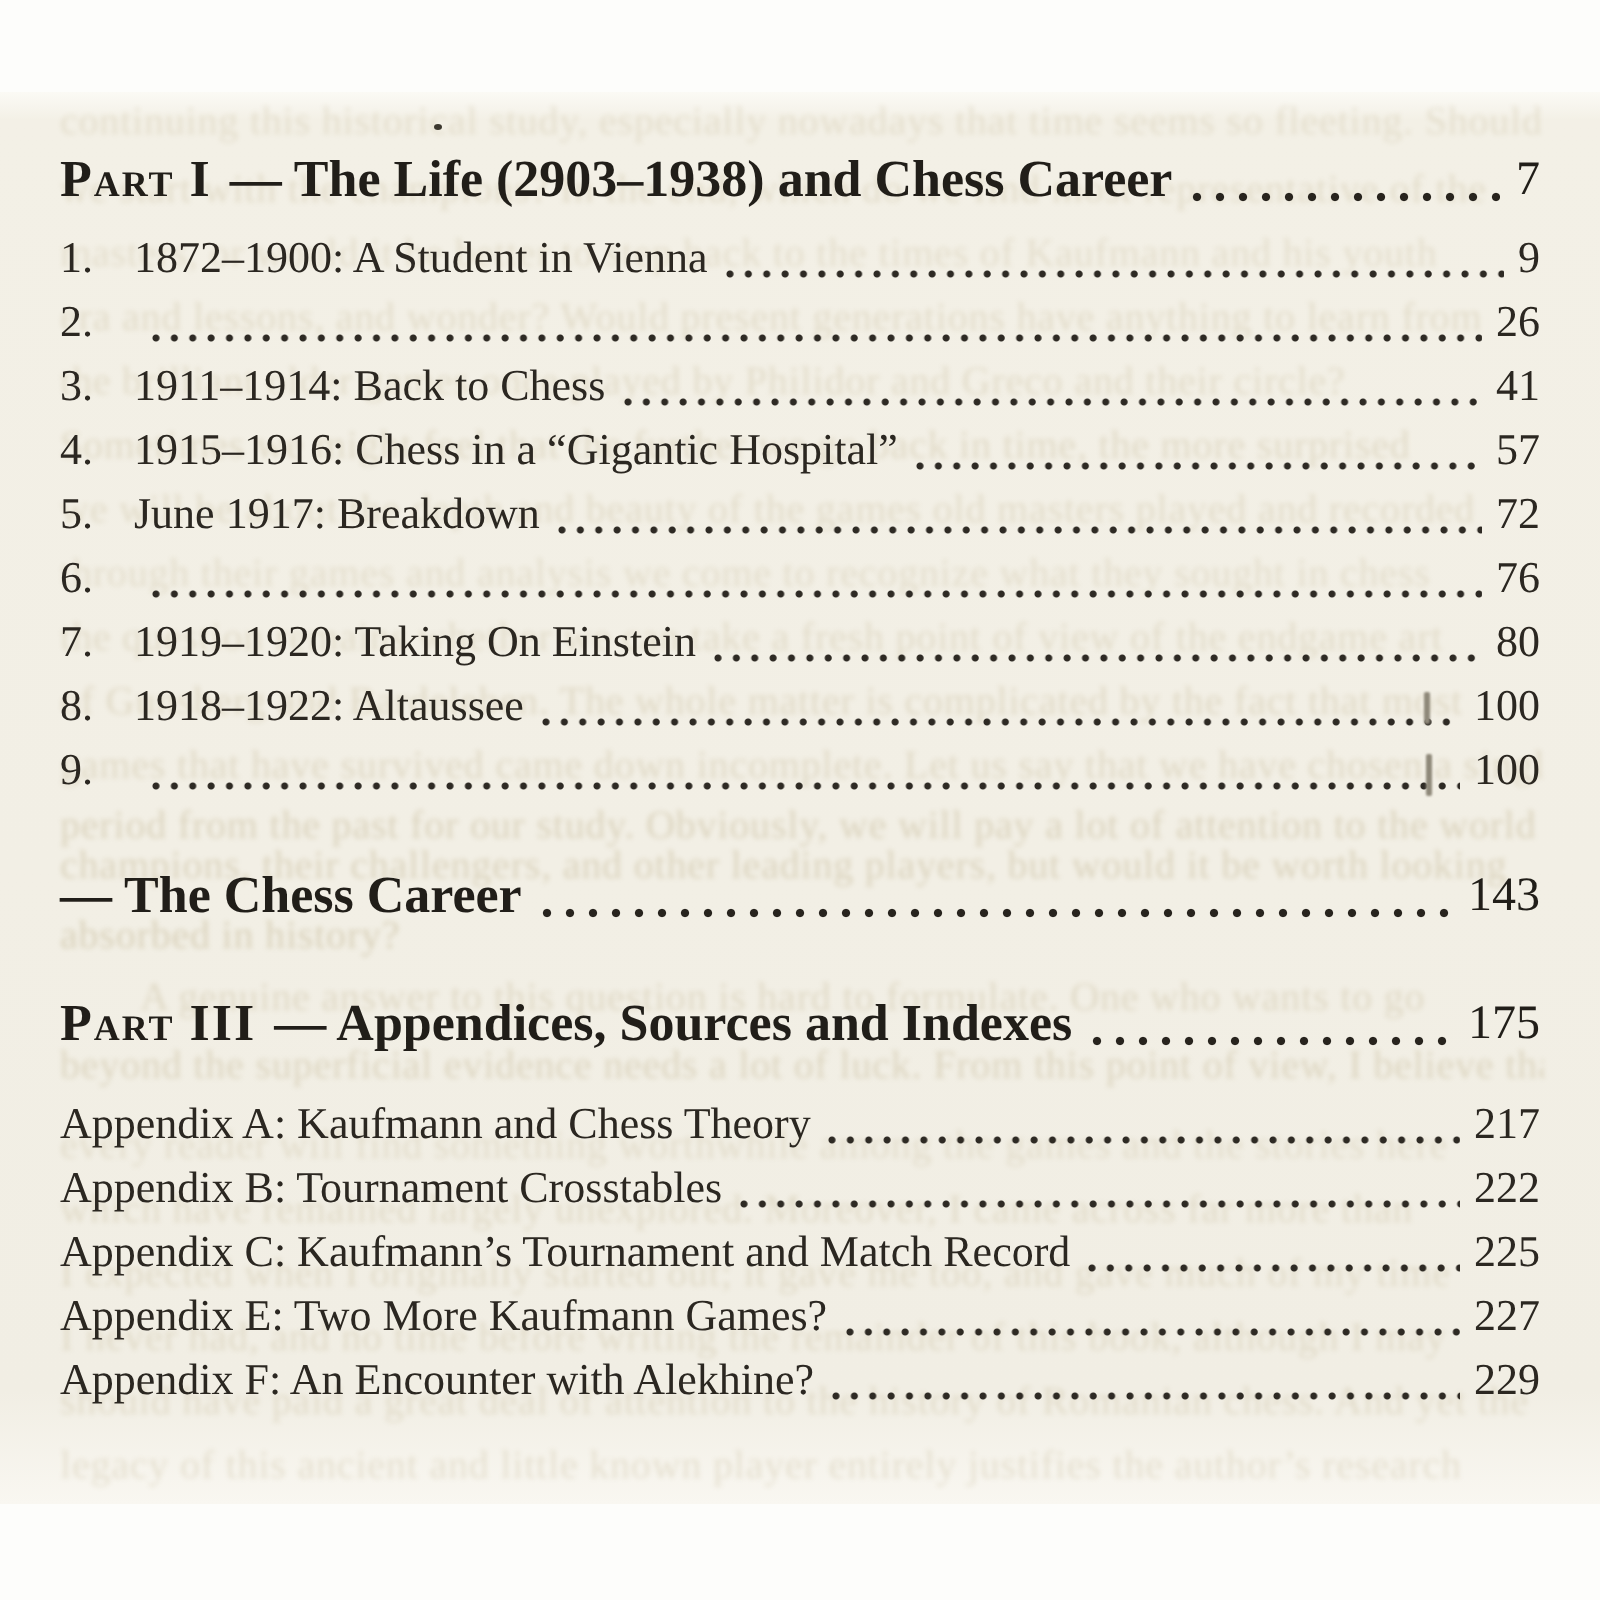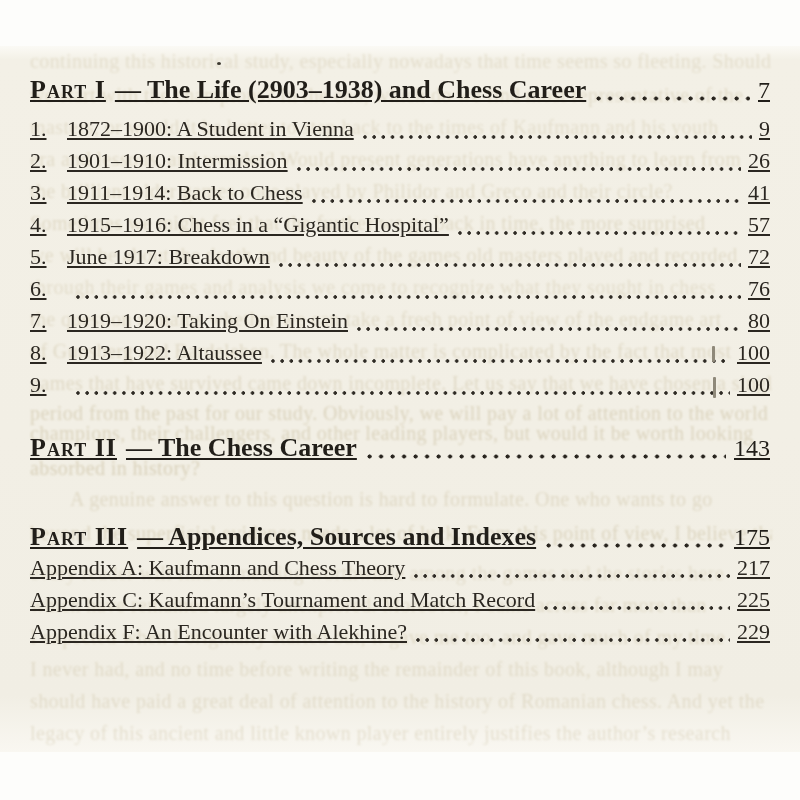--- a/index.html
+++ b/index.html
@@ -28,41 +28,41 @@
     color: #a08d58;
     filter: blur(1.3px);
     letter-spacing: 0.4px;
   }
   
   #toc {
     position: absolute; left: 30px; top: 75px; width: 740px;
     z-index: 2;
     color: #2b2721;
   }
-  .row { display: flex; align-items: flex-start; height: 32px; line-height: 32px; font-size: 22px; text-decoration: underline; }
+  .row { display: flex; align-items: flex-start; height: 32px; line-height: 32px; font-size: 22px; }
   .row .num   { flex: 0 0 37px; }
   .row .title { white-space: nowrap; }
   .row .page  { white-space: nowrap; }
   .leader { flex: 1 1 auto; align-self: stretch; position: relative; min-width: 24px; }
   .leader::after {
     content: ""; position: absolute; left: 9px; right: 7px; bottom: 6px; height: 4px;
     background-image: radial-gradient(circle at 2px 2px, #2e2a24 1.5px, rgba(0,0,0,0) 2px);
     background-size: 9.2px 4px; background-repeat: repeat-x;
   }
   .row-part { height: 30px; line-height: 30px; font-size: 26px; font-weight: bold; color: #211e19; margin-top: 32px; }
   .row-part .label { font-variant: small-caps; letter-spacing: 1px; margin-right: 9px; }
   .row-part .leader::after {
     left: 10px; right: 8px; bottom: 4px; height: 5px;
     background-image: radial-gradient(circle at 2.5px 2.5px, #28241e 1.8px, rgba(0,0,0,0) 2.3px);
     background-size: 11.5px 5px;
   }
   .row-part .page { font-size: 24px; font-weight: normal; }
   #toc .row-part:first-child { margin-top: 0; margin-bottom: 8px; }
-  .row-part + .row-part { margin-top: 59px; }
-  .row-part + .row-appendix { }
+  .row-part + .row-part { margin-top: 34px; }
+  .row-part + .row-appendix { margin-top: 19px; }
   
   .artifact { position: absolute; z-index: 3; background: #8f897a; filter: blur(0.6px); border-radius: 1px; }
   .speck { position: absolute; z-index: 3; background: #3c382f; border-radius: 50%; }
 </style>
 </head>
 <body>
 
 <div id="paper"></div>
 <div id="bleed">
     <div class="bleed-line" style="top: 48px; opacity: 0.18;">continuing this historical study, especially nowadays that time seems so fleeting. Should</div>
@@ -99,21 +99,20 @@
     <div class="row row-chapter">
     <span class="num">1.</span>
 
     <span class="title">1872–1900: A Student in Vienna</span>
     <span class="leader"></span>
     <span class="page">9</span>
   </div>
     <div class="row row-chapter">
     <span class="num">2.</span>
 
-    <span class="title">1901–1910: Intermission</span>
     <span class="leader"></span>
     <span class="page">26</span>
   </div>
     <div class="row row-chapter">
     <span class="num">3.</span>
 
     <span class="title">1911–1914: Back to Chess</span>
     <span class="leader"></span>
     <span class="page">41</span>
   </div>
@@ -140,55 +139,66 @@
     <div class="row row-chapter">
     <span class="num">7.</span>
 
     <span class="title">1919–1920: Taking On Einstein</span>
     <span class="leader"></span>
     <span class="page">80</span>
   </div>
     <div class="row row-chapter">
     <span class="num">8.</span>
 
-    <span class="title">1913–1922: Altaussee</span>
+    <span class="title">1918–1922: Altaussee</span>
     <span class="leader"></span>
     <span class="page">100</span>
   </div>
     <div class="row row-chapter">
     <span class="num">9.</span>
 
     <span class="leader"></span>
     <span class="page">100</span>
   </div>
     <div class="row row-part">
 
-    <span class="label">Part II</span>
     <span class="title">— The Chess Career</span>
     <span class="leader"></span>
     <span class="page">143</span>
   </div>
     <div class="row row-part">
 
     <span class="label">Part III</span>
     <span class="title">— Appendices, Sources and Indexes</span>
     <span class="leader"></span>
     <span class="page">175</span>
   </div>
     <div class="row row-appendix">
 
     <span class="title">Appendix A: Kaufmann and Chess Theory</span>
     <span class="leader"></span>
     <span class="page">217</span>
   </div>
     <div class="row row-appendix">
 
+    <span class="title">Appendix B: Tournament Crosstables</span>
+    <span class="leader"></span>
+    <span class="page">222</span>
+  </div>
+    <div class="row row-appendix">
+
     <span class="title">Appendix C: Kaufmann’s Tournament and Match Record</span>
     <span class="leader"></span>
     <span class="page">225</span>
+  </div>
+    <div class="row row-appendix">
+
+    <span class="title">Appendix E: Two More Kaufmann Games?</span>
+    <span class="leader"></span>
+    <span class="page">227</span>
   </div>
     <div class="row row-appendix">
 
     <span class="title">Appendix F: An Encounter with Alekhine?</span>
     <span class="leader"></span>
     <span class="page">229</span>
   </div>
   </div>
 <div id="artifacts">
     <div class="artifact" style="left: 712px; top: 346px; width: 3px; height: 16px;"></div>

